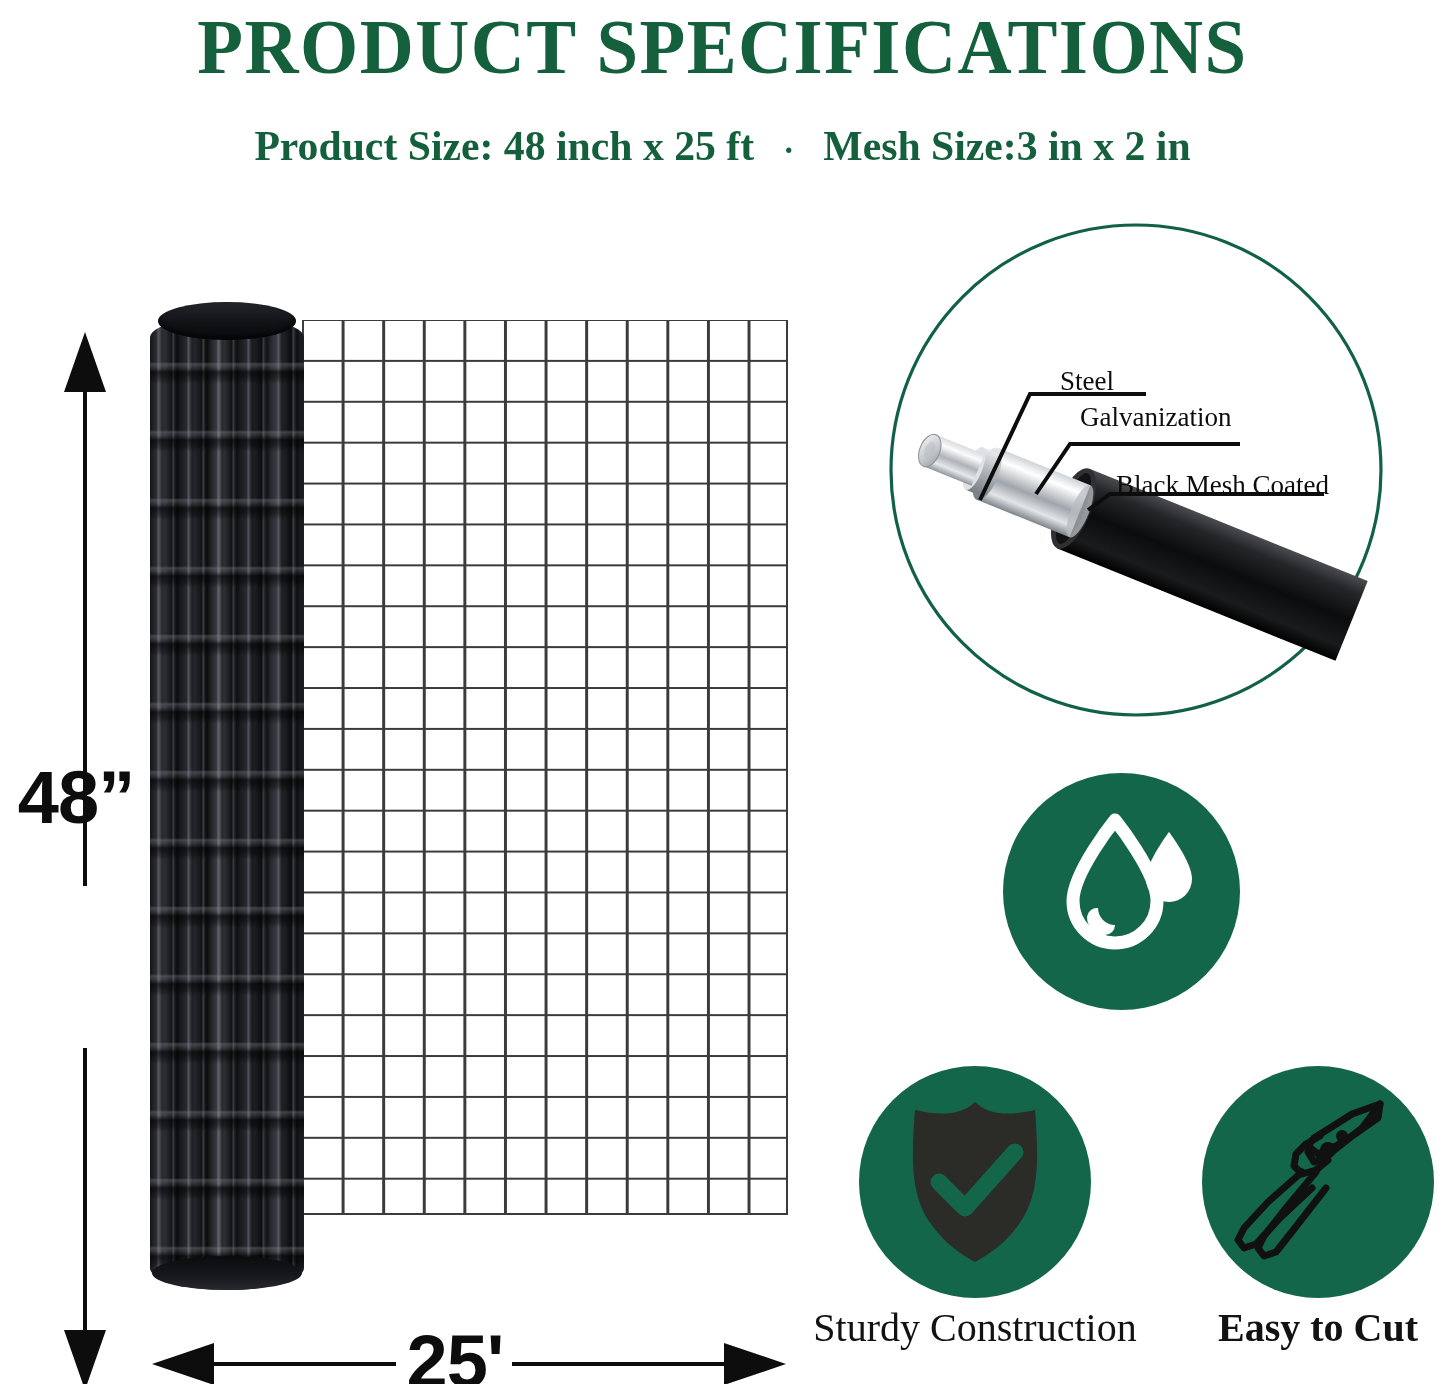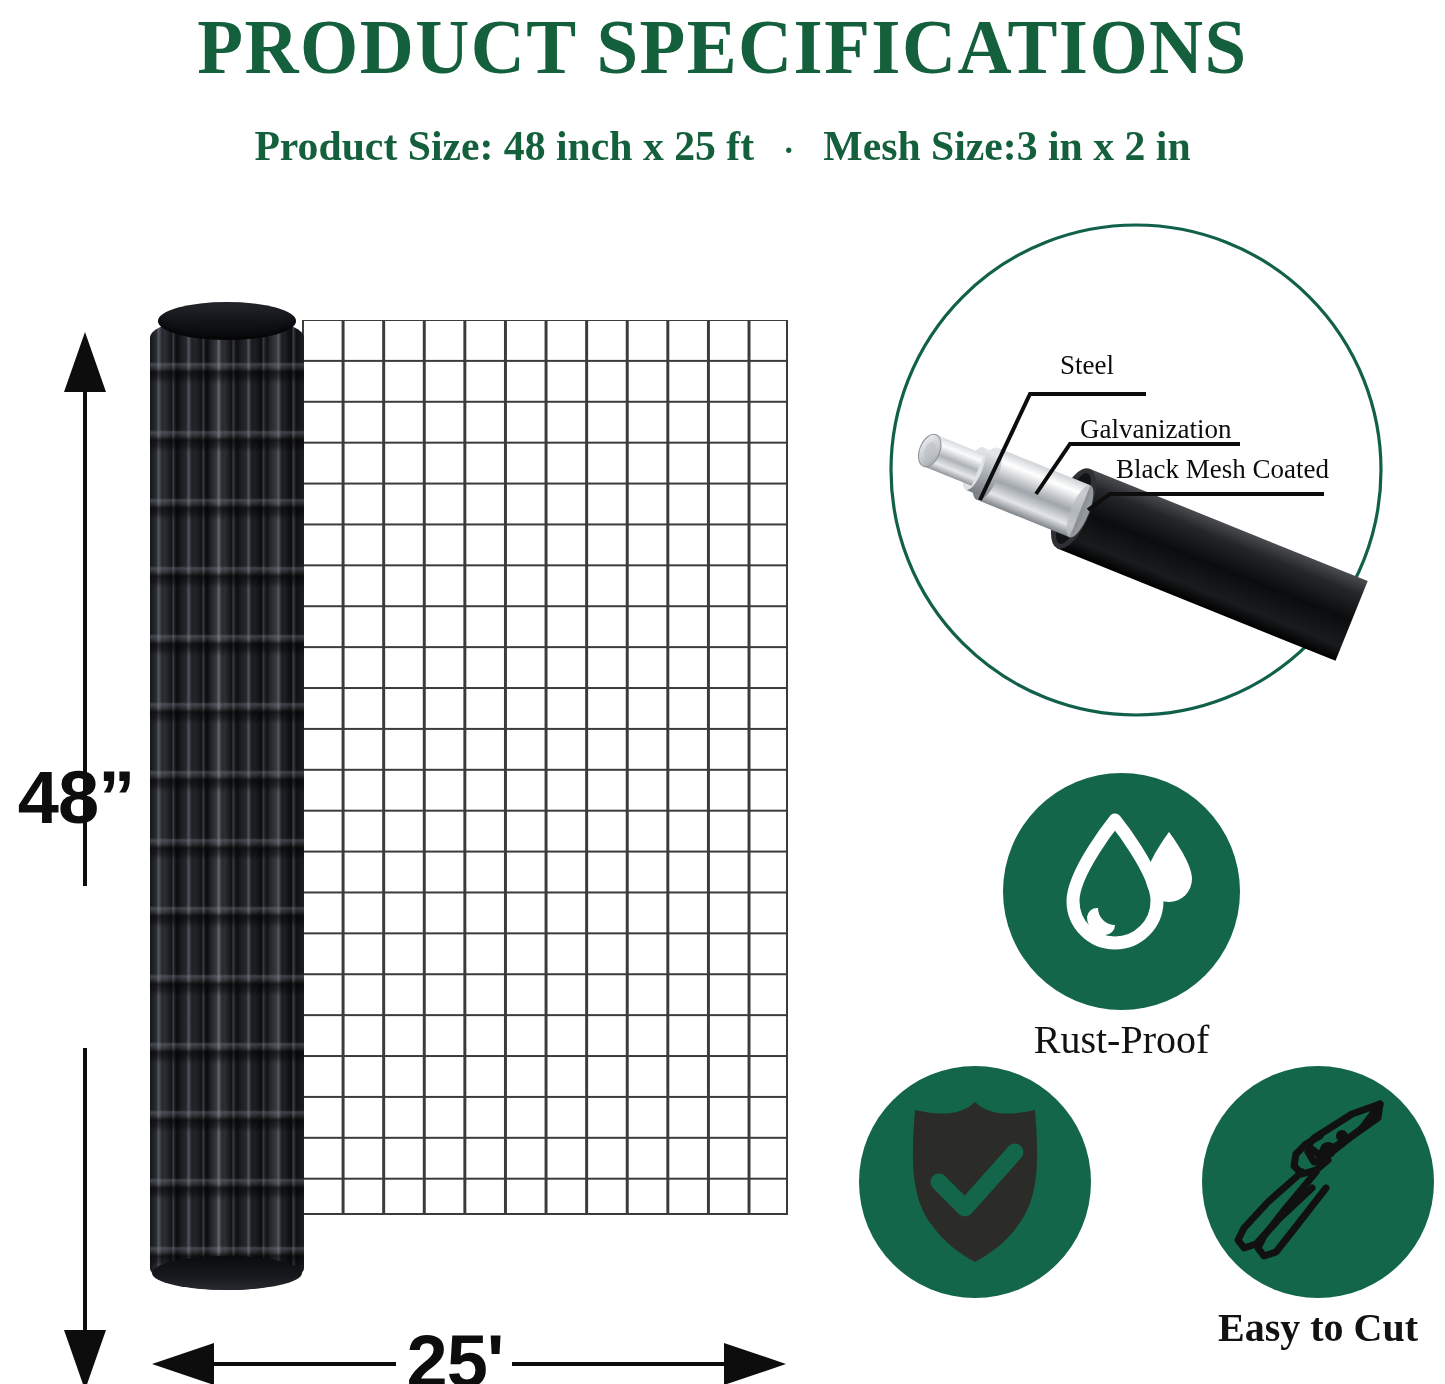--- a/index.html
+++ b/index.html
@@ -311,23 +311,24 @@
     width: 100%;
     height: 100%;
   }
   .wire-label {
     position: absolute;
     font-family: "Liberation Serif", "DejaVu Serif", serif;
     font-size: 27px;
     color: #0d0d0d;
     white-space: nowrap;
     line-height: 30px;
+    margin-top: 16px;
   }
   #label-steel { left: 172px; top: 128px; }
-  #label-galvanization { left: 192px; top: 192px; }
+  #label-galvanization { left: 192px; top: 164px; }
   #label-vinyl { left: 228px; top: 232px; }
 
   
   .feature {
     position: absolute;
   }
   .feature .badge {
     position: relative;
     border-radius: 50%;
     background: #13664a;
@@ -478,30 +479,30 @@
 </div>
 
 <div class="feature" id="feature-rust">
   <div class="badge">
     <svg viewBox="0 0 237 237">
       <path d="M112 47 C112 47 70 99 70 128 a42 42 0 0 0 84 0 C154 99 112 47 112 47 Z" fill="none" stroke="#ffffff" stroke-width="13" stroke-linejoin="round"></path>
       <path d="M95 135 a17 17 0 0 0 17 17 a10 10 0 0 1 -10 10 a18 18 0 0 1 -18 -18 a10 10 0 0 1 11 -9 Z" fill="#ffffff"></path>
       <path d="M166 59 C166 59 143 89 143 106 a23 23 0 0 0 46 0 C189 89 166 59 166 59 Z" fill="#ffffff"></path>
     </svg>
   </div>
-  <div class="caption">Rust-Proof</div>
 </div>
 
 <div class="feature" id="feature-sturdy">
   <div class="badge">
     <svg viewBox="0 0 232 232">
       <path d="M116 36 C100 52 74 48 56 44 C52 96 52 130 72 158 c14 20 30 30 44 38 c14 -8 30 -18 44 -38 c20 -28 20 -62 16 -114 c-18 4 -44 8 -60 -8 Z" fill="#2b2b28"></path>
       <path d="M80 116 L106 142 L156 86" fill="none" stroke="#13664a" stroke-width="17" stroke-linecap="round" stroke-linejoin="round"></path>
     </svg>
   </div>
+  <div class="caption">Sturdy Construction</div>
 </div>
 
 <div class="feature" id="feature-cut">
   <div class="badge">
     <svg viewBox="0 0 232 232">
       <g fill="none" stroke="#111111" stroke-width="7" stroke-linecap="round" stroke-linejoin="round">
 
         <path d="M178 38 L150 48 L128 62 L112 72 L106 80 L116 88 L134 80 L156 66 L176 52 Z"></path>
 
         <path d="M178 38 L160 62 L140 78 L122 92 L112 96 L106 86"></path>

